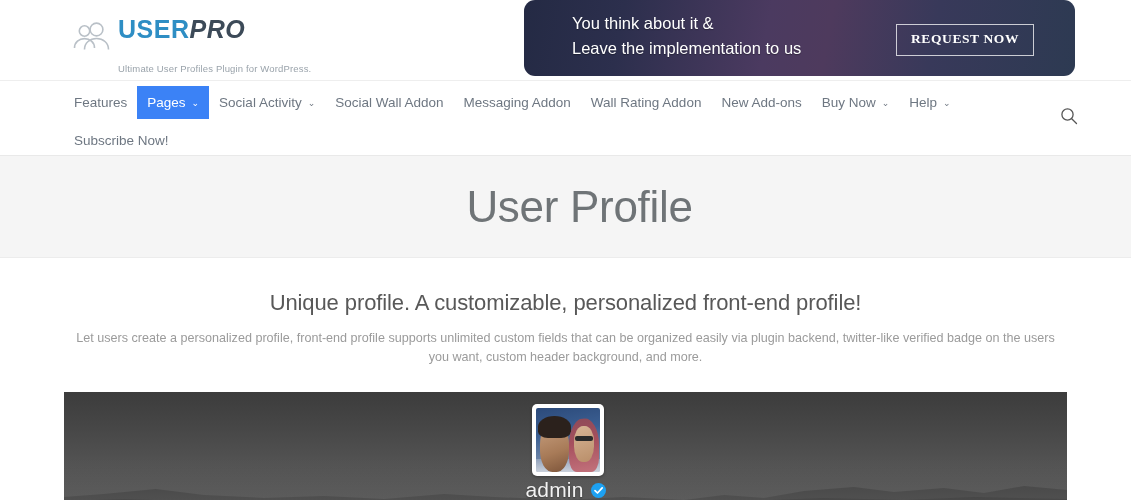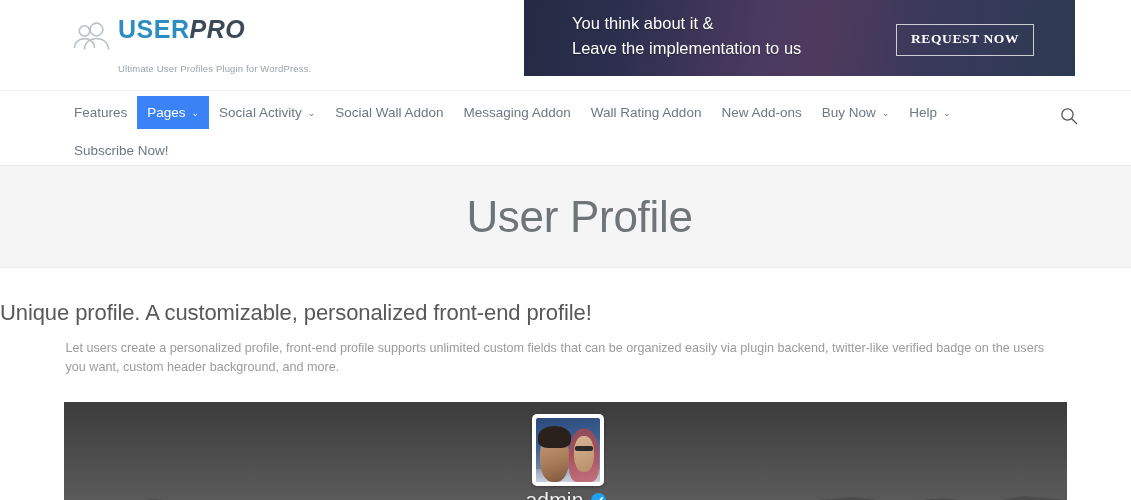--- a/index.html
+++ b/index.html
@@ -7,21 +7,21 @@
   body {
     font-family:"Liberation Sans", sans-serif;
     background:#ffffff;
     color:#5a5a5a;
     -webkit-font-smoothing:antialiased;
   }
 
   
   .header {
     position:relative;
-    height:91px;
+    height:81px;
     background:#ffffff;
     border-bottom:1px solid #eeeeee;
   }
   .logo-block {
     position:absolute;
     left:72px; top:14px;
     display:flex;
     align-items:flex-start;
   }
   .logo-mark {
@@ -48,20 +48,21 @@
     text-align:right;
   }
 
   
   .promo {
     position:absolute;
     left:524px; top:0;
     width:551px; height:76px;
     background:linear-gradient(100deg,#242a44 0%,#2c2f4d 18%,#4b3a60 44%,#4e3a5d 55%,#38395a 74%,#2d3a52 100%);
     overflow:hidden;
+    border-radius:11px;
   }
   .promo-lines {
     position:absolute;
     left:48px; top:11px;
     color:#ffffff;
     font-size:16.5px;
     line-height:25px;
     font-weight:400;
     text-shadow:0 1px 1px rgba(0,0,0,.35);
   }
@@ -137,21 +138,21 @@
   }
   .page-title {
     font-size:44px;
     font-weight:300;
     color:#6f7477;
     letter-spacing:-0.3px;
     margin-left:28px;
   }
 
   
-  .intro { padding-top:32px; text-align:left; }
+  .intro { padding-top:32px; text-align:center; }
   .intro-head {
     font-size:22px;
     font-weight:400;
     color:#585858;
     letter-spacing:-0.1px;
   }
   .intro-sub {
     margin:13px auto 0;
     width:1000px;
     font-size:12.6px;

